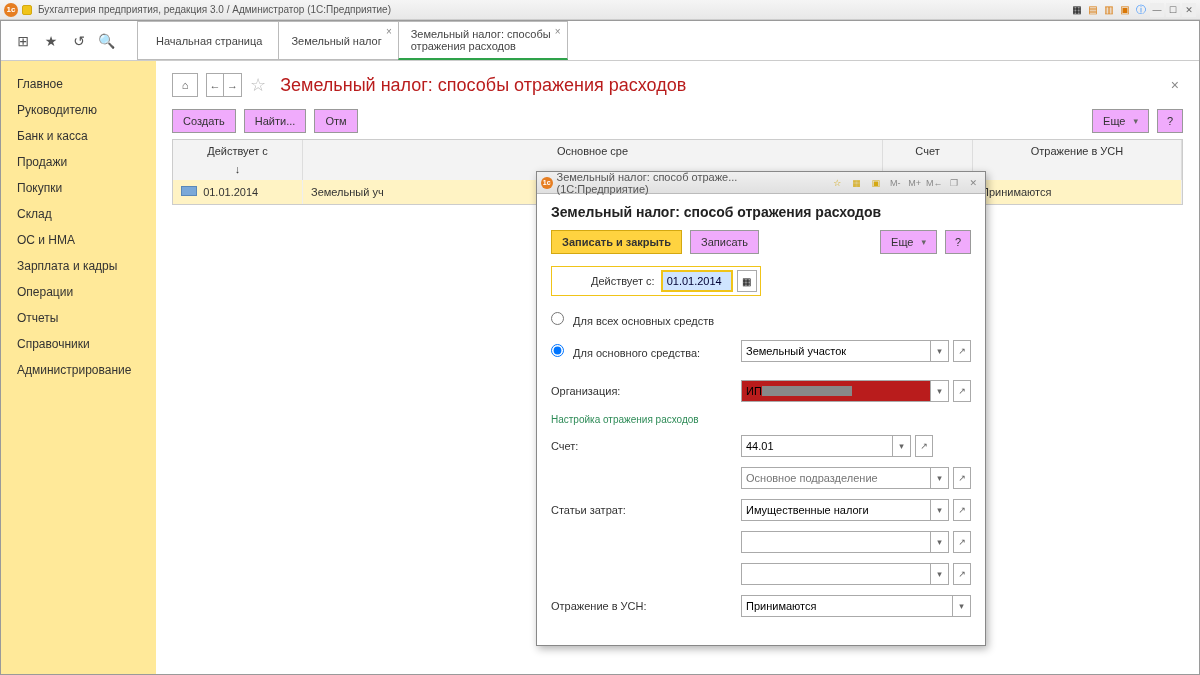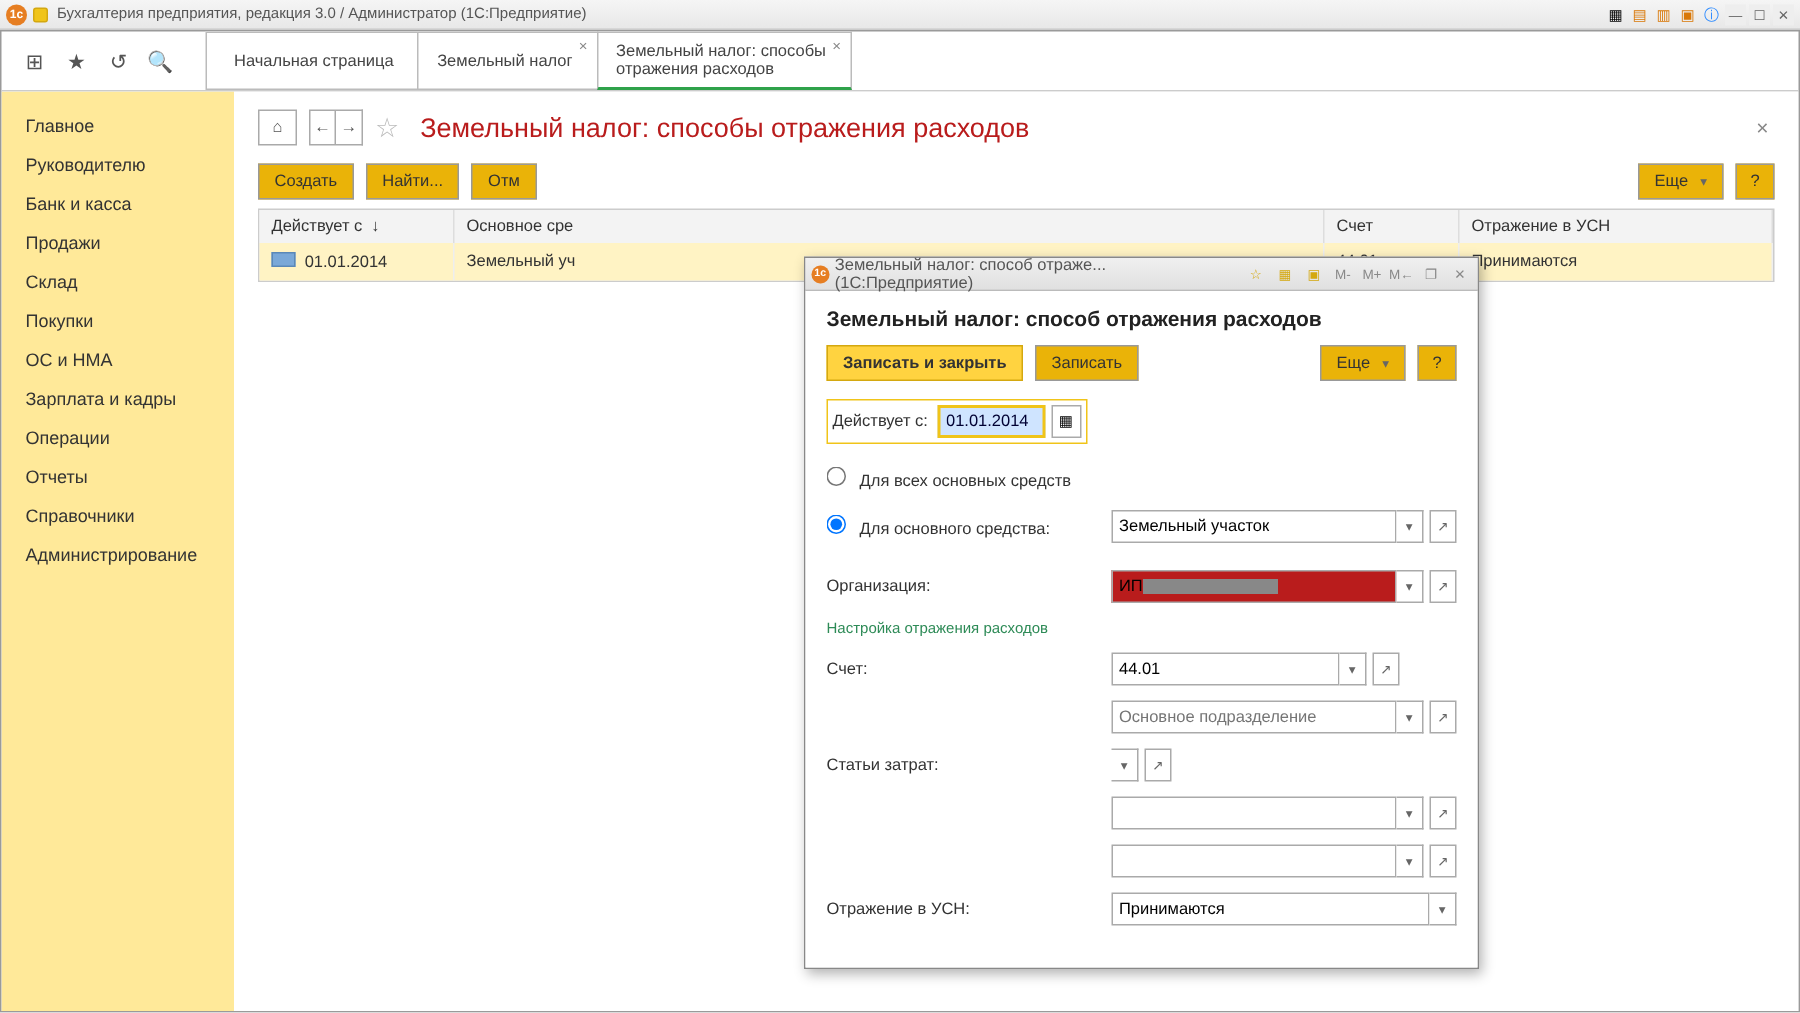--- a/index.html
+++ b/index.html
@@ -30,29 +30,29 @@
 
 .content { flex:1; background:#fff; padding:12px 16px; position:relative; }
 .crumb-row { display:flex; align-items:center; gap:8px; margin-bottom:12px;}
 .sqbtn { width:26px; height:24px; border:1px solid #aaa; background:#fff; display:inline-flex; align-items:center; justify-content:center; color:#555;}
 .arrowbtn { width:18px; height:24px; border:1px solid #aaa; background:#fff; display:inline-flex; align-items:center; justify-content:center; color:#555;}
 .arrowpair{display:inline-flex;}
 .arrowpair .arrowbtn:last-child{border-left:none;}
 .page-title { font-size:18px; color:#b91c1c; margin-left:6px;}
 .close-x { margin-left:auto; font-size:14px; color:#888; padding:4px;}
 
-.btn { height:24px; border:1px solid #999; background:#eab308; padding:0 10px; display:inline-flex; align-items:center; font-size:11px; color:#333; gap:4px;}
+.btn { height:24px; border:1px solid #999; background:#f0abfc; padding:0 10px; display:inline-flex; align-items:center; font-size:11px; color:#333; gap:4px;}
 .btn.dd::after{content:"▾"; margin-left:4px; color:#666; font-size:9px;}
 .btn.q{width:26px; padding:0; justify-content:center;}
 .toolbar-row{display:flex; gap:8px; margin-bottom:6px;}
 .toolbar-row .spacer{flex:1;}
 
 .table { border:1px solid #ccc; }
 .thead{display:flex; background:#f3f3f3; }
-.th{padding:5px 8px; border-right:1px solid #ddd; font-size:11px; color:#333; display:flex; align-items:center; gap:6px;}
+.th{padding:5px 8px; border-right:1px solid #ddd; font-size:11px; color:#333; display:flex; align-items:center; gap:6px;flex-direction:column;}
 .trow{display:flex; background:#fff3c4;}
 .td{padding:6px 8px; border-right:1px solid #eee; font-size:11px; color:#333;}
 .tcard{width:16px; height:10px; background:#7aa8d8; border:1px solid #5a88b8; display:inline-block;}
 
 
 .dialog { position:absolute; left:380px; top:110px; width:450px; background:#f4f4f4; border:1px solid #888; box-shadow:2px 3px 8px rgba(0,0,0,.3); }
 .dlg-title { height:22px; background:linear-gradient(#f0f0f0,#e0e0e0); display:flex; align-items:center; padding:0 4px; border-bottom:1px solid #bbb; font-size:10px; color:#555; gap:4px;}
 .dlg-title .logo { width:12px; height:12px; background:#e67e22; border-radius:50%; color:#fff; font-size:7px; display:flex; align-items:center; justify-content:center; font-weight:bold;}
 .dlg-title .spacer{flex:1;}
 .dlg-title .tb{width:16px; height:14px; display:flex; align-items:center; justify-content:center; font-size:9px; color:#888;}
@@ -115,22 +115,22 @@
       </div>
     </div>
   </div>
 
   <div class="main-split">
     <div class="sidebar">
       <div class="item">Главное</div>
       <div class="item">Руководителю</div>
       <div class="item">Банк и касса</div>
       <div class="item">Продажи</div>
+      <div class="item">Покупки</div>
       <div class="item">Склад</div>
-      <div class="item">Покупки</div>
       <div class="item">ОС и НМА</div>
       <div class="item">Зарплата и кадры</div>
       <div class="item">Операции</div>
       <div class="item">Отчеты</div>
       <div class="item">Справочники</div>
       <div class="item">Администрирование</div>
     </div>
 
     <div class="content">
       <div class="crumb-row">
@@ -189,21 +189,21 @@
           <div class="dlg-h">Земельный налог: способ отражения расходов</div>
           <div class="dlg-tools">
             <span class="btn primary">Записать и закрыть</span>
             <span class="btn">Записать</span>
             <span class="spacer" style="flex:1"></span>
             <span class="btn dd">Еще</span>
             <span class="btn q">?</span>
           </div>
 
           <div class="form-row" style="border:1px solid #f0c419; padding:3px; display:inline-flex; width:auto; margin-bottom:12px;">
-            <span class="lbl" style="width:auto; margin-right:6px;">Действует с:</span>
+            <span class="lbl" style="width:auto; margin-right:6px;margin-left:36px;">Действует с:</span>
             <div class="datebox">
               <input value="01.01.2014" style="">
               <span class="cal">▦</span>
             </div>
           </div>
 
           <div class="form-row">
             <label class="lbl radio"><input type="radio" name="scope" style=""> <span>Для всех основных средств</span></label>
           </div>
           <div class="form-row">
@@ -241,20 +241,21 @@
             <span class="lbl" style="width:190px"></span>
             <div class="combo">
               <input style="color: rgb(153, 153, 153);" placeholder="Основное подразделение">
               <span class="cb">▾</span>
               <span class="ext">↗</span>
             </div>
           </div>
           <div class="form-row">
             <span class="lbl" style="width:190px">Статьи затрат:</span>
             <div class="combo">
+              <input value="Имущественные налоги" style="">
               <span class="cb">▾</span>
               <span class="ext">↗</span>
             </div>
           </div>
           <div class="form-row">
             <span class="lbl" style="width:190px"></span>
             <div class="combo">
                 <input style="">
                 <span class="cb">▾</span>
                 <span class="ext">↗</span>

